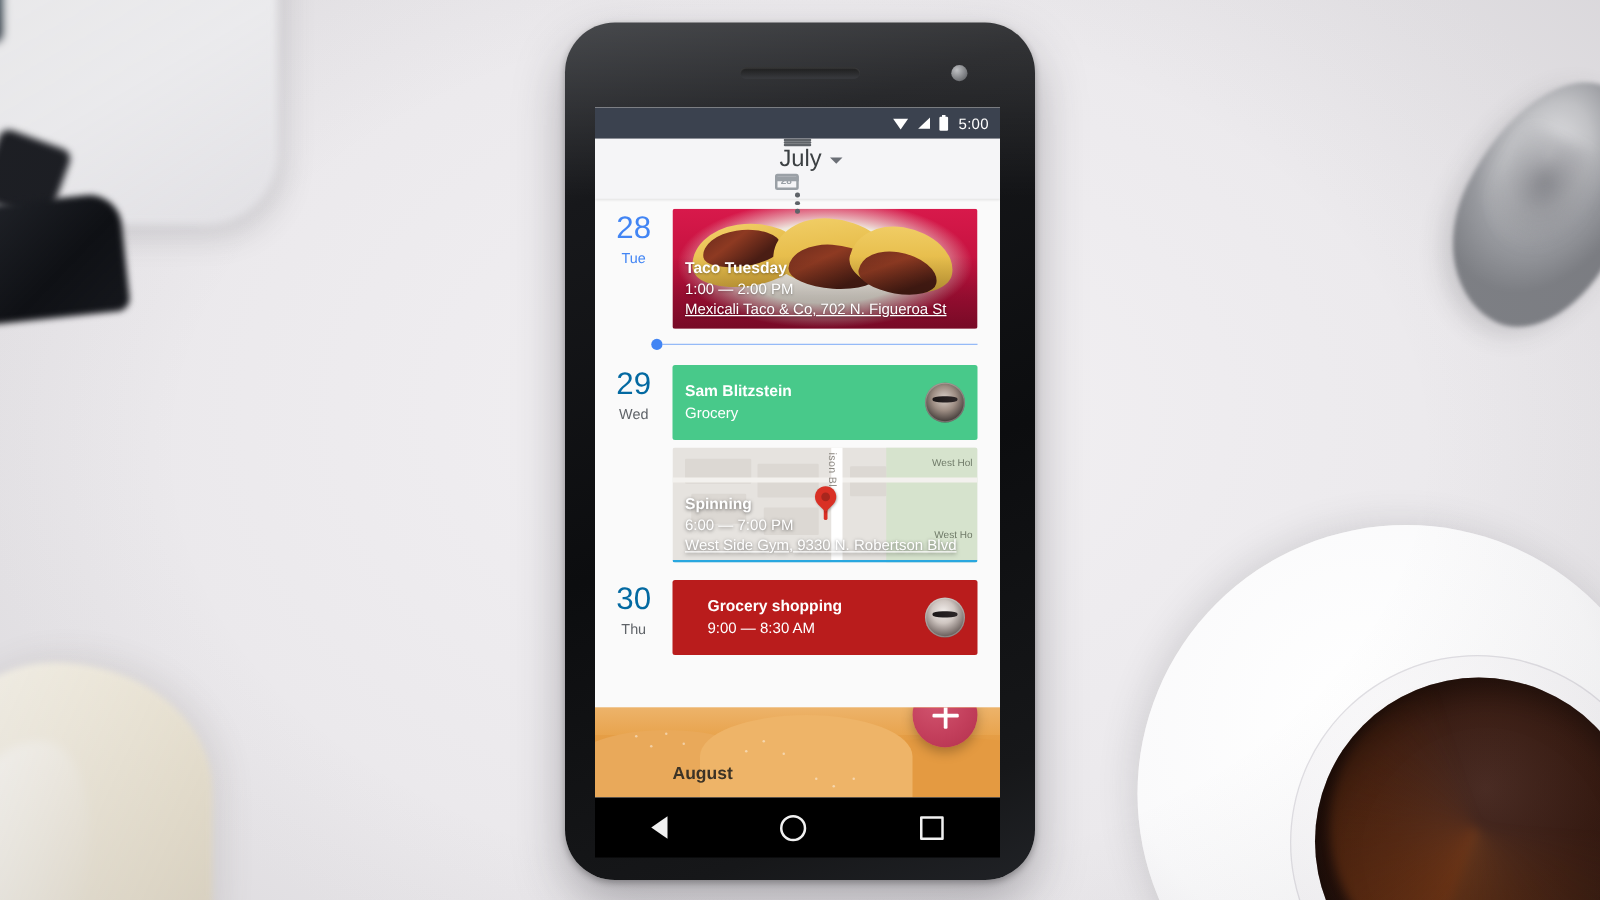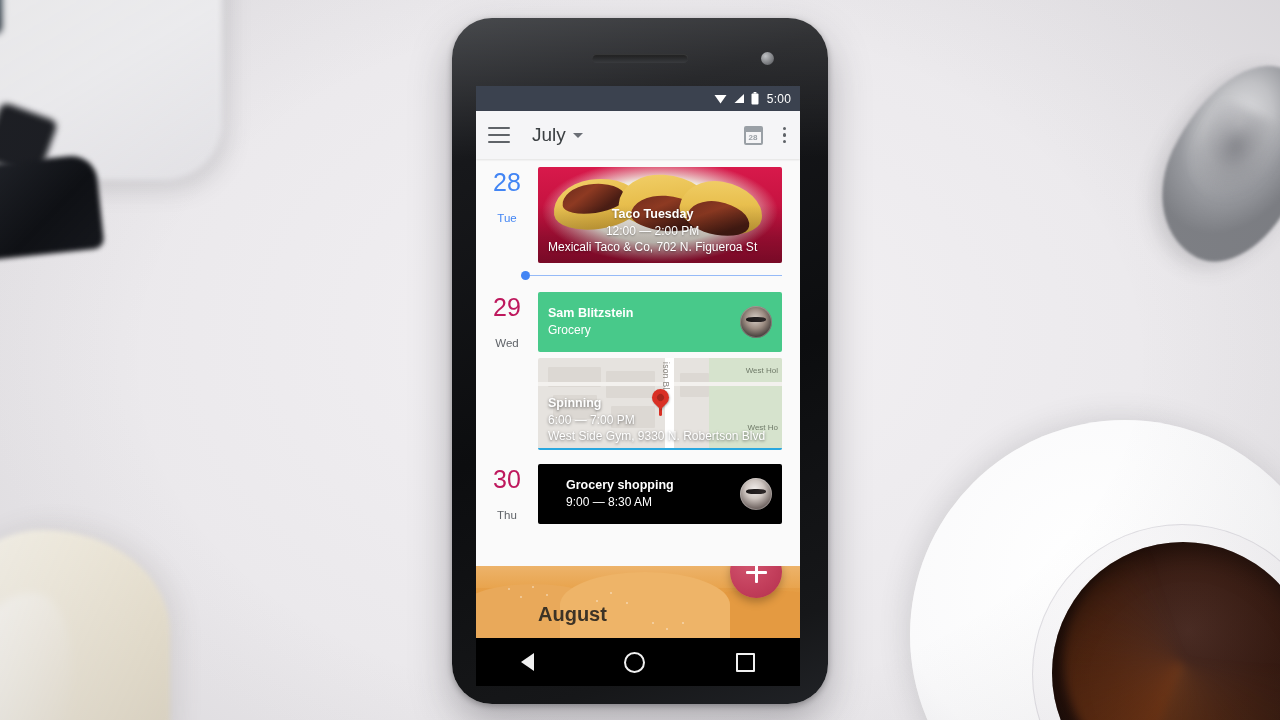--- a/index.html
+++ b/index.html
@@ -148,21 +148,21 @@
     padding:0 9px 0 0;font-size:11.5px;
   }
   .sb-icon{display:inline-flex;align-items:center;}
   .sb-time{font-size:12px;letter-spacing:.2px;margin-left:2px;}
 
   
   .appbar{
     height:48px;background:#f5f5f7;
     display:flex;align-items:center;padding:0 12px;
     box-shadow:0 1px 2px rgba(0,0,0,.10);
-    position:relative;z-index:3;
+    position:relative;z-index:3;flex-direction:column;
   }
   .hamburger{width:22px;height:16px;display:flex;flex-direction:column;justify-content:space-between;cursor:pointer;}
   .hamburger span{display:block;height:2px;background:#5f6368;border-radius:1px;}
   .month-title{
     margin-left:22px;font-size:19px;color:#3c4043;display:flex;align-items:center;gap:7px;
     cursor:pointer;
   }
   .caret{width:0;height:0;border-left:5px solid transparent;border-right:5px solid transparent;border-top:5px solid #6b6f76;}
   .appbar-spacer{flex:1;}
   .cal-icon{
@@ -174,47 +174,47 @@
     content:"";position:absolute;left:-2px;right:-2px;top:0;height:4px;background:#9aa0a6;
   }
   .cal-num{position:relative;z-index:1;font-size:8px;line-height:1;font-weight:bold;}
   .overflow{display:flex;flex-direction:column;gap:3px;cursor:pointer;padding:2px;}
   .overflow i{width:3.5px;height:3.5px;border-radius:50%;background:#5f6368;display:block;}
 
   
   .agenda{position:relative;height:479px;background:#fafafa;overflow:hidden;}
   .day-row{display:flex;padding:8px 0 0 0;}
   .day-col{width:62px;flex:0 0 62px;text-align:center;padding-top:2px;}
-  .day-num{font-size:25px;line-height:1.05;color:#be185d;font-weight:400;}
-  .day-dow{font-size:11.5px;color:#5f6368;margin-top:17px;}
+  .day-num{font-size:25px;line-height:1.05;color:#0369a1;font-weight:400;}
+  .day-dow{font-size:11.5px;color:#5f6368;margin-top:6px;}
   .day-col.today .day-num{color:#4285f4;}
   .day-col.today .day-dow{color:#4285f4;}
   .events{flex:1;padding-right:18px;}
 
   .evt{
     border-radius:2px;margin-bottom:6px;position:relative;overflow:hidden;
     cursor:pointer;
   }
   .evt-text{position:relative;z-index:2;color:#fff;}
   .evt-title{font-size:12.5px;font-weight:bold;line-height:1.35;text-shadow:0 1px 2px rgba(0,0,0,.35);}
   .evt-sub{font-size:12px;line-height:1.35;text-shadow:0 1px 2px rgba(0,0,0,.35);}
-  .evt-loc{font-size:12px;line-height:1.35;text-shadow:0 1px 2px rgba(0,0,0,.35);}
+  .evt-loc{font-size:12px;line-height:1.35;text-shadow:0 1px 2px rgba(0,0,0,.35);text-decoration:underline;}
 
   
   .evt-photo{height:96px;display:flex;align-items:flex-end;}
   .taco-bg{position:absolute;inset:0;background:
       radial-gradient(ellipse 78% 86% at 50% 46%, #f6f3ee 0%, #efe8de 38%, rgba(239,232,222,0) 62%),
       linear-gradient(180deg,#d8194b 0%,#c4123f 45%,#b50f3a 100%);
   }
   .taco{position:absolute;border-radius:46% 54% 50% 50%/60% 58% 42% 40%;}
   .taco-shell{background:linear-gradient(170deg,#f2d06a 0%,#e8bf4e 45%,#d7a838 100%);}
   .taco-fill{background:linear-gradient(150deg,#6b2a1c 0%,#8e3a22 35%,#4a1d14 75%);}
   .photo-scrim{position:absolute;left:0;right:0;bottom:0;height:60%;
     background:linear-gradient(180deg,rgba(0,0,0,0) 0%,rgba(0,0,0,.22) 55%,rgba(0,0,0,.34) 100%);z-index:1;}
-  .evt-photo .evt-text{padding:0 10px 8px 10px;text-align:center;}
+  .evt-photo .evt-text{padding:0 10px 8px 10px;}
 
   
   .evt-solid{padding:7px 10px;display:flex;align-items:center;}
   .evt-solid .evt-text{flex:1;}
   .evt-solid .evt-title, .evt-solid .evt-sub{text-shadow:none;}
   .avatar{
     width:32px;height:32px;border-radius:50%;flex:0 0 32px;margin-left:8px;position:relative;overflow:hidden;
     background:radial-gradient(circle at 48% 40%, #d8cfc8 0%, #9d8d83 38%, #4b4340 70%, #241f1e 100%);
     box-shadow:0 0 0 1px rgba(255,255,255,.25) inset;
   }
@@ -259,21 +259,21 @@
     position:absolute;left:0;right:0;bottom:0;height:72px;overflow:hidden;
     background:linear-gradient(180deg,#e8a44e 0%,#e3993f 55%,#d98b32 100%);
   }
   .dune{position:absolute;border-radius:50% 50% 0 0;}
   .dune-a{left:-18px;bottom:0;width:150px;height:54px;background:#e9a95a;}
   .dune-b{left:84px;bottom:0;width:170px;height:66px;background:#eeb468;}
   .dune-c{left:200px;bottom:0;width:170px;height:48px;background:#e49a41;}
   .sun-band{position:absolute;left:0;right:0;top:0;height:22px;background:linear-gradient(180deg,#edb36a,#e8a44e);}
   .speck{position:absolute;width:2px;height:2px;border-radius:50%;background:rgba(255,255,255,.45);}
   .banner-label{
-    position:absolute;left:62px;bottom:12px;font-size:20px;font-weight:bold;color:#3c3326;z-index:3;text-align:right;
+    position:absolute;left:62px;bottom:12px;font-size:14px;font-weight:bold;color:#3c3326;z-index:3;text-align:right;
   }
   .sprout{position:absolute;right:44px;top:6px;z-index:2;}
   .fab{
     position:absolute;right:18px;top:-20px;width:52px;height:52px;border-radius:50%;
     background:radial-gradient(circle at 36% 30%, #d2556f 0%, #c33f5c 55%, #b3304d 100%);
     box-shadow:0 4px 9px rgba(0,0,0,.26);
     display:flex;align-items:center;justify-content:center;z-index:4;cursor:pointer;
   }
   .fab .plus-h{position:absolute;width:21px;height:3px;background:#fff;border-radius:1px;}
   .fab .plus-v{position:absolute;width:3px;height:21px;background:#fff;border-radius:1px;}
@@ -375,21 +375,21 @@
               <div class="taco-bg"></div>
               <div class="taco taco-shell" style="left:6%;top:12%;width:36%;height:52%;transform:rotate(-8deg);"></div>
               <div class="taco taco-fill" style="left:10%;top:18%;width:26%;height:30%;transform:rotate(-8deg);"></div>
               <div class="taco taco-shell" style="left:33%;top:8%;width:38%;height:56%;transform:rotate(4deg);"></div>
               <div class="taco taco-fill" style="left:38%;top:30%;width:30%;height:36%;transform:rotate(4deg);"></div>
               <div class="taco taco-shell" style="left:58%;top:16%;width:34%;height:54%;transform:rotate(10deg);"></div>
               <div class="taco taco-fill" style="left:61%;top:36%;width:26%;height:34%;transform:rotate(10deg);"></div>
               <div class="photo-scrim"></div>
               <div class="evt-text">
                 <div class="evt-title">Taco Tuesday</div>
-                <div class="evt-sub">12:00 — 2:00 PM</div>
+                <div class="evt-sub">1:00 — 2:00 PM</div>
                 <div class="evt-loc">Mexicali Taco &amp; Co, 702 N. Figueroa St</div>
               </div>
             </div>
           </div>
         </div>
 
         <div class="now-line">
           <div class="now-dot"></div>
           <div class="now-bar"></div>
         </div>
@@ -434,21 +434,21 @@
             </div>
           </div>
         </div>
 
         <div class="day-row">
           <div class="day-col">
             <div class="day-num">30</div>
             <div class="day-dow">Thu</div>
           </div>
           <div class="events">
-            <div class="evt evt-solid" style="background:#000000;height:46px;padding-left:28px;">
+            <div class="evt evt-solid" style="background:#b91c1c;height:46px;padding-left:28px;">
               <div class="evt-text">
                 <div class="evt-title">Grocery shopping</div>
                 <div class="evt-sub">9:00 — 8:30 AM</div>
               </div>
               <div class="avatar light"></div>
             </div>
           </div>
         </div>
 
         <div class="month-banner">

